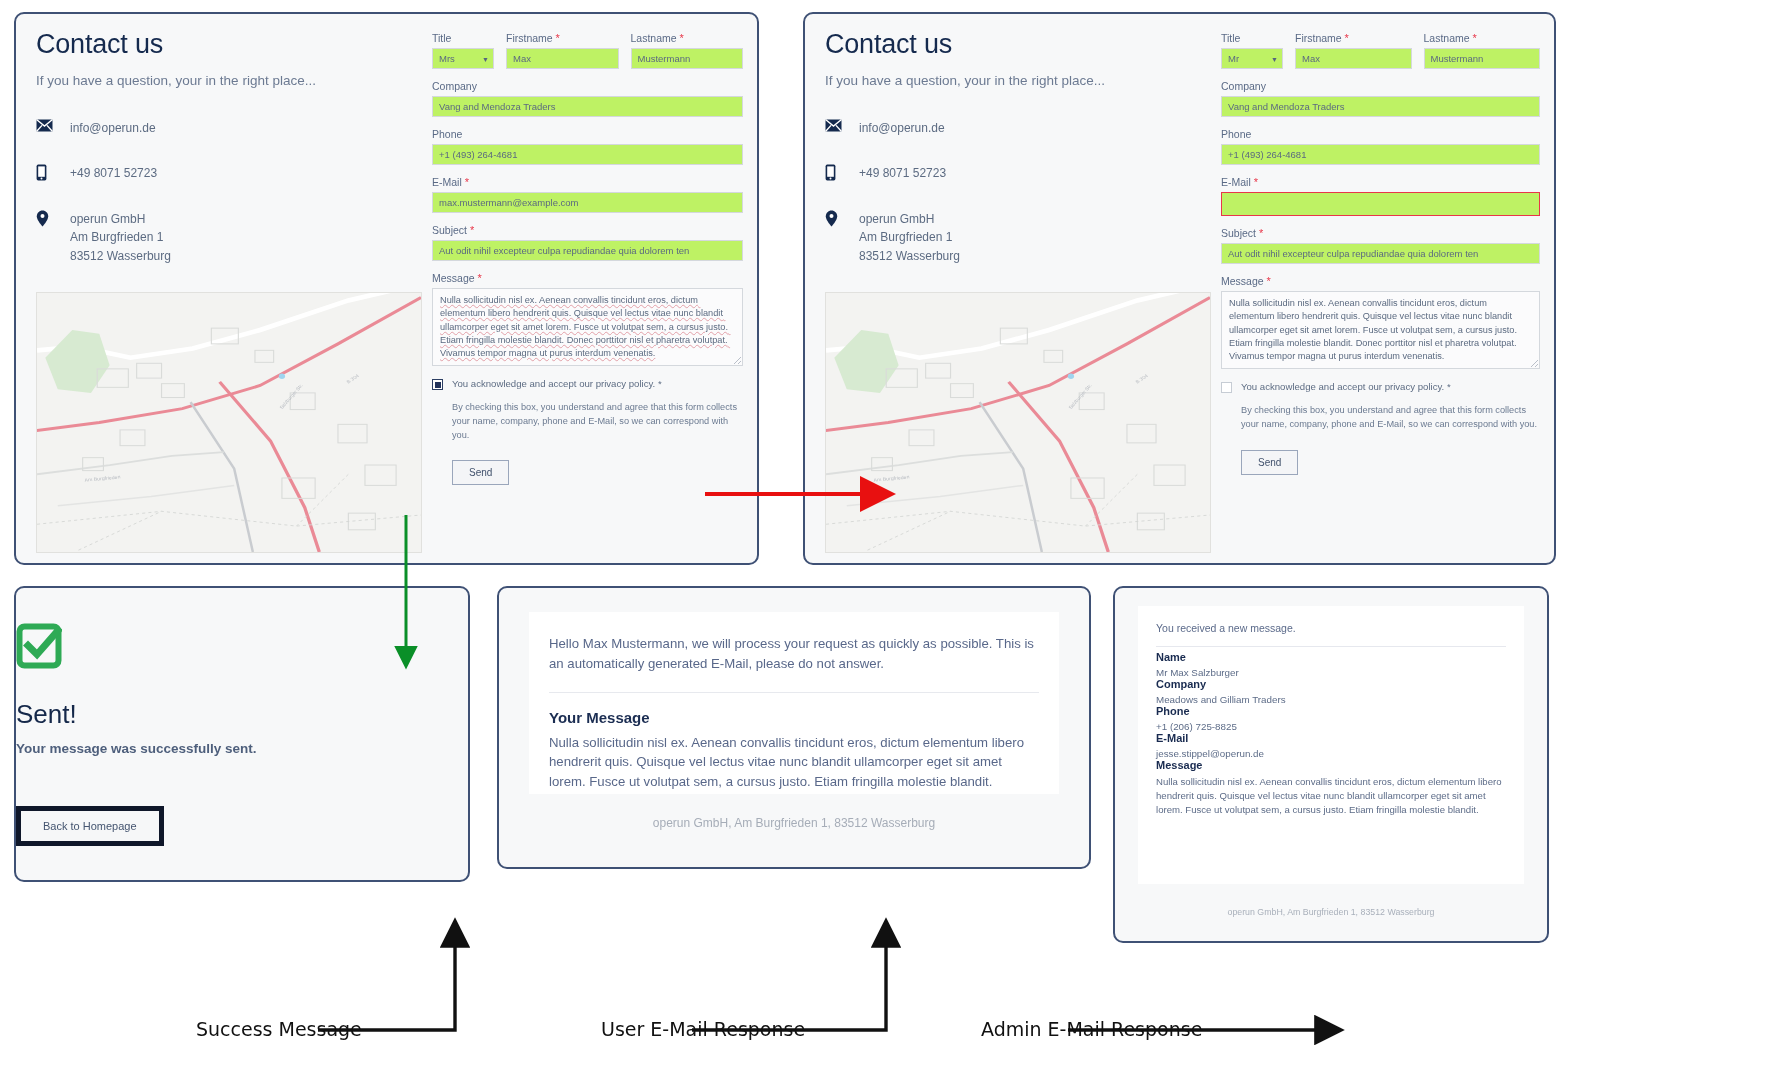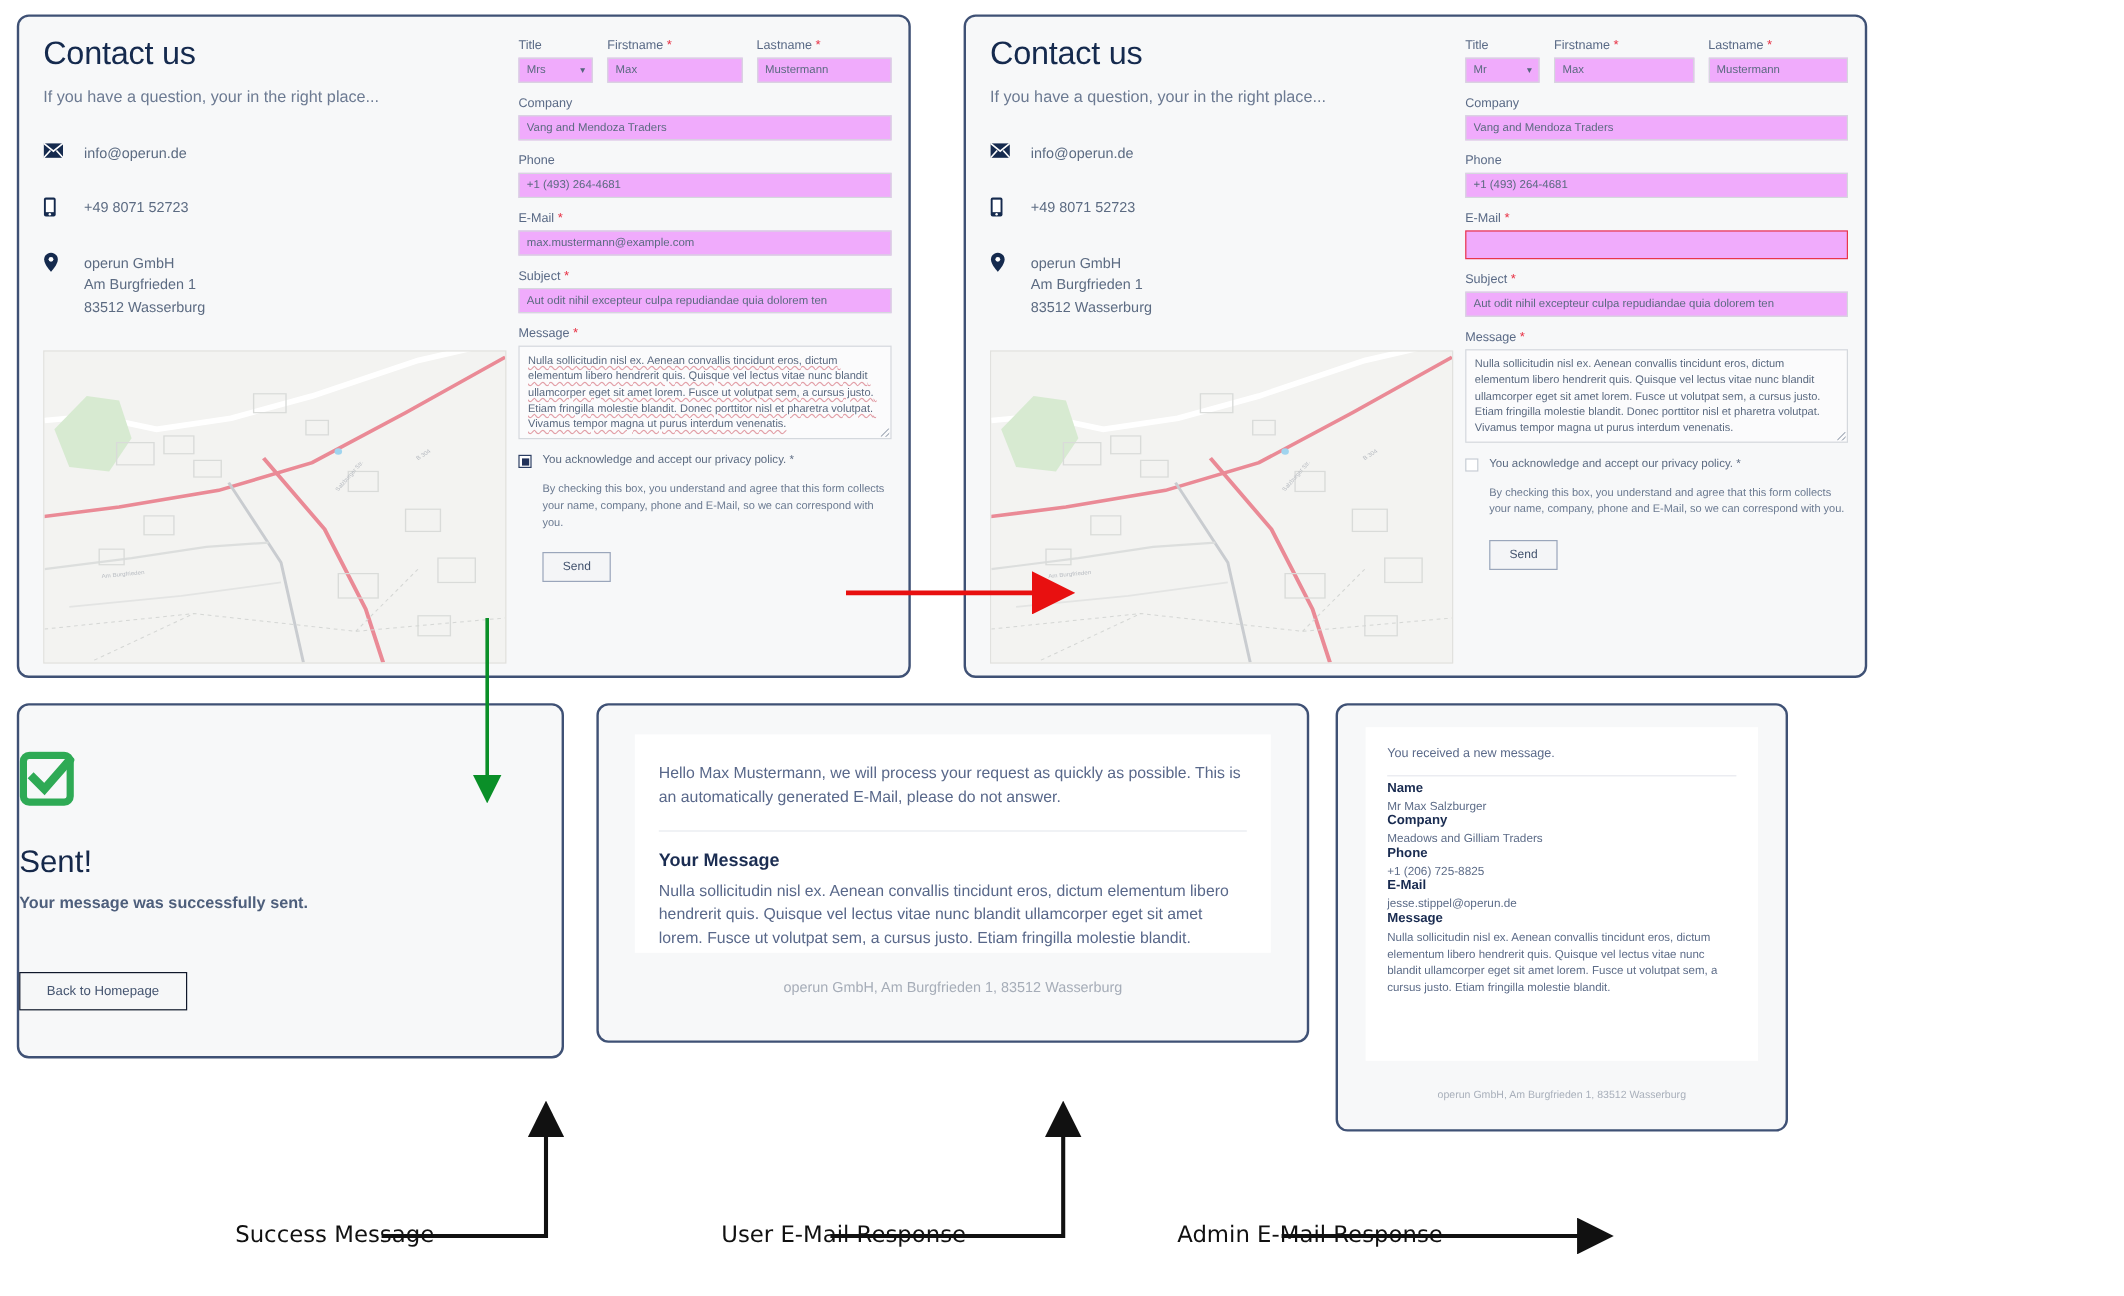--- a/index.html
+++ b/index.html
@@ -39,21 +39,21 @@
     background: #f2f2f0; border: 1px solid #e1e1de; overflow: hidden;
   }
   .map svg { position: absolute; inset: 0; width: 100%; height: 100%; }
   .map-pin { position: absolute; left: 38%; top: 38%; }
 
   
   .f-label { font-size: 10.5px; color: #5a6a86; margin-bottom: 4px; display: block; }
   .f-label .req { color: #e8374a; font-size: 11px; }
   .f-ctrl {
     width: 100%; height: 21px;
-    border: 1px solid #d4d8dd; background: #f0abfc;
+    border: 1px solid #d4d8dd; background: #bef264;
     font-size: 9.5px; color: #5b6a80;
     font-family: "Liberation Sans", sans-serif;
     padding: 0 6px; line-height: 19px;
     display: block;
   }
   .f-ctrl.err { border: 1.5px solid #e8374a; }
   .f-row { display: flex; gap: 12px; margin-bottom: 11px; }
   .f-col-title { width: 62px; flex: 0 0 62px; }
   .f-col-first { flex: 1 1 0; }
   .f-col-last  { flex: 1 1 0; }
@@ -103,21 +103,21 @@
     background: #f4f5f7; border: 1px solid #9aa6bb;
     font-family: "Liberation Sans", sans-serif; cursor: pointer;
   }
 
   
   .success { display: flex; flex-direction: column; align-items: flex-start; justify-content: center; }
   .sent-h { font-size: 26px; color: #15284a; font-weight: 400; margin-top: 26px; }
   .sent-p { font-size: 13.5px; color: #4e5f7c; font-weight: bold; margin-top: 11px; }
   .home-btn {
     margin-top: 50px; padding: 9px 22px; font-size: 11px; color: #44546f;
-    background: #f6f7f8; border: 1px solid #0f172a;
+    background: #f6f7f8; border: 5px solid #0f172a;
     font-family: "Liberation Sans", sans-serif; cursor: pointer;
   }
 
   
   .mail-inner { position: absolute; background: #ffffff; }
   .mail-intro { font-size: 13.2px; color: #59688a; line-height: 1.5; }
   .mail-h { font-size: 15px; color: #1b2d52; font-weight: bold; }
   .mail-body { font-size: 13.2px; color: #59688a; line-height: 1.5; margin-top: 7px; }
   .mail-hr { height: 1px; background: #e7e9ee; }
   .mail-foot { font-size: 12px; color: #a6adb8; text-align: center; }
@@ -435,21 +435,21 @@
   <div class="card" style="left:497px; top:586px; width:594px; height:283px;">
     <div class="mail-inner" style="left:30px; top:24px; right:30px; height:182px; padding:22px 20px 0 20px;">
       <div class="mail-intro">Hello Max Mustermann, we will process your request as quickly as possible. This is an automatically generated E-Mail, please do not answer.</div>
       <div class="mail-hr" style="margin:18px 0 16px;"></div>
       <div class="mail-h">Your Message</div>
       <div class="mail-body">Nulla sollicitudin nisl ex. Aenean convallis tincidunt eros, dictum elementum libero hendrerit quis. Quisque vel lectus vitae nunc blandit ullamcorper eget sit amet lorem. Fusce ut volutpat sem, a cursus justo. Etiam fringilla molestie blandit.</div>
     </div>
     <div class="mail-foot" style="position:absolute; left:0; right:0; top:228px;">operun GmbH, Am Burgfrieden 1, 83512 Wasserburg</div>
   </div>
 
-  <div class="card" style="left:1113px; top:586px; width:377px; height:357px;">
+  <div class="card" style="left:1113px; top:586px; width:436px; height:357px;">
     <div class="mail-inner" style="left:23px; top:18px; right:23px; height:278px; padding:16px 18px 0 18px;">
       <div class="a-intro">You received a new message.</div>
       <div class="a-hr" style="margin:12px 0 4px;"></div>
 
       <div class="a-blk">
         <div class="a-fh">Name</div>
         <div class="a-fv">Mr Max Salzburger</div>
       </div>
       <div class="a-blk">
         <div class="a-fh">Company</div>

